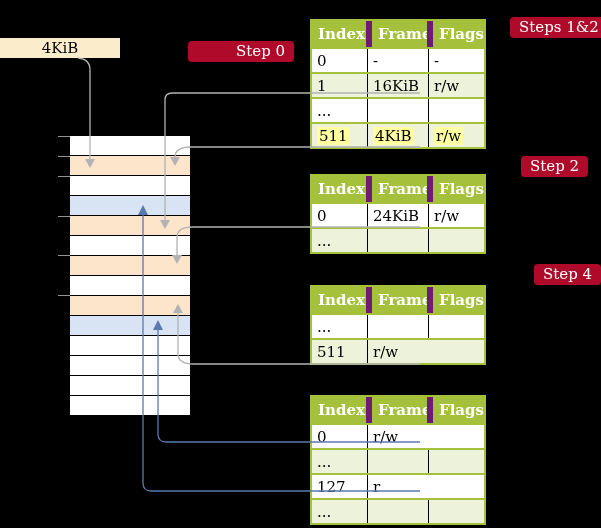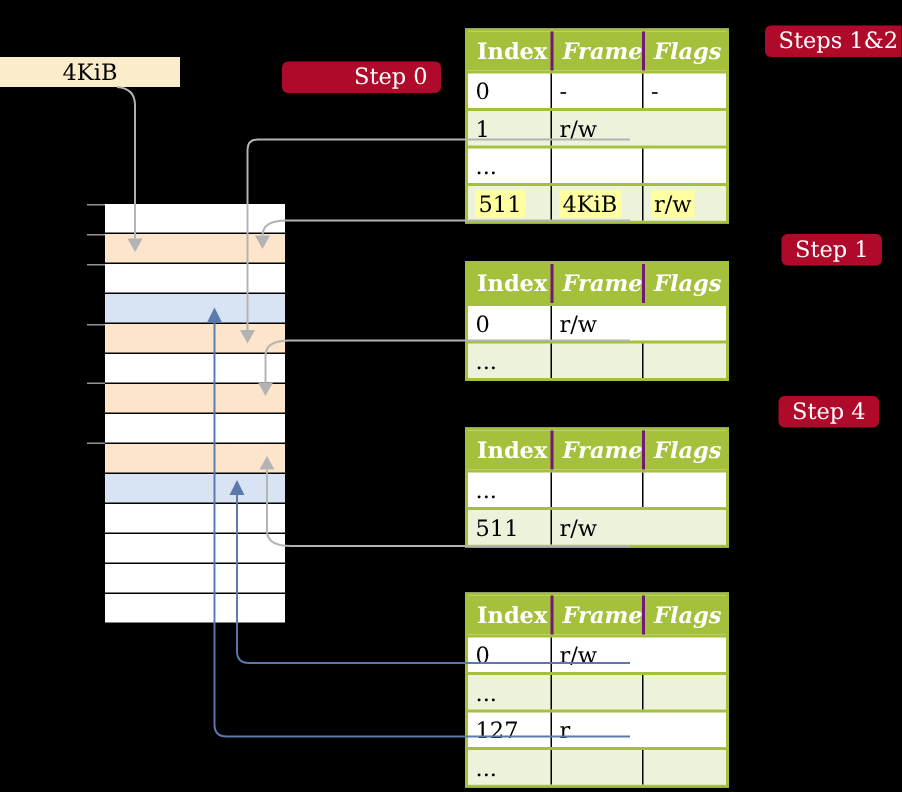--- a/index.html
+++ b/index.html
@@ -23,21 +23,21 @@
   .step-badge {
     position:absolute;
     background:#b00a2b; color:#fff;
     font-size:15px; line-height:19px;
     padding:1px 9px; border-radius:4px;
     white-space:nowrap;
   }
   #step0   { left:188px; top:41px;padding-left:48px; }
   #steps12 { left:510px; top:17px; }
   #step3   { left:521px; top:156px; }
-  #step4   { left:519px; top:264px; }
+  #step4   { left:534px; top:264px; }
 
   
   .memstack {
     position:absolute; left:70px; top:136px; width:120px;
     display:flex; flex-direction:column; gap:1px;
   }
   .mrow { height:19px; background:#fff; }
   .mrow[data-kind="pt"]   { background:#fde5cc; }
   .mrow[data-kind="data"] { background:#d8e3f4; }
 
@@ -49,21 +49,21 @@
     border:2px solid #a5c13c; background:#fff;
     box-sizing:content-box;
   }
   #t1 { top:19px; }  #t2 { top:174px; }  #t3 { top:285px; }  #t4 { top:395px; }
 
   .thead {
     display:flex; background:#a5c13c; color:#fff;
     font-weight:bold; font-size:15px; height:26px; align-items:center;
   }
   .th { padding-left:6px; box-sizing:border-box; height:100%; display:flex; align-items:center; }
-  .th + .th { border-left:2px solid #701a75;font-style:italic; }
+  .th + .th { border-left:6px solid #701a75; }
   .c0 { width:55px;text-align:center; } .c1 { width:61px; } .c2 { flex:1; }
 
   .trow {
     display:flex; height:23px;
     border-top:2px solid #a5c13c;
     font-size:15px; color:#000;
   }
   .trow.g { background:#edf2da; }
   .td { padding-left:5px; box-sizing:border-box; height:100%; display:flex; align-items:center; }
   .td + .td { border-left:1px solid #000; }
@@ -75,21 +75,21 @@
     z-index:10; pointer-events:none;
   }
 </style>
 </head>
 <body>
 
 <div class="frame-label-box">4KiB</div>
 
 <div class="step-badge" id="step0">Step 0</div>
 <div class="step-badge" id="steps12">Steps 1&amp;2</div>
-<div class="step-badge" id="step3">Step 1</div>
+<div class="step-badge" id="step3">Step 2</div>
 <div class="step-badge" id="step4">Step 4</div>
 
 <div class="memstack">
   <div class="mrow" data-kind="free"></div>
   <div class="mrow" data-kind="pt"></div>
   <div class="mrow" data-kind="free"></div>
   <div class="mrow" data-kind="data"></div>
   <div class="mrow" data-kind="pt"></div>
   <div class="mrow" data-kind="free"></div>
   <div class="mrow" data-kind="pt"></div>
@@ -123,20 +123,23 @@
         <span>-</span>
       </div>
     <div class="td c2">
         <span>-</span>
       </div>
   </div>
   <div class="trow g">
     <div class="td c0">
         <span>1</span>
       </div>
+    <div class="td c1">
+        <span>16KiB</span>
+      </div>
     <div class="td c2">
         <span>r/w</span>
       </div>
   </div>
   <div class="trow">
     <div class="td c0">
         <span>...</span>
       </div>
     <div class="td c1">
         <span></span>
@@ -161,20 +164,23 @@
 <div class="ptable" id="t2">
   <div class="thead">
     <div class="th c0">Index</div>
     <div class="th c1">Frame</div>
     <div class="th c2">Flags</div>
   </div>
   <div class="trow">
     <div class="td c0">
         <span>0</span>
       </div>
+    <div class="td c1">
+        <span>24KiB</span>
+      </div>
     <div class="td c2">
         <span>r/w</span>
       </div>
   </div>
   <div class="trow g">
     <div class="td c0">
         <span>...</span>
       </div>
     <div class="td c1">
         <span></span>

